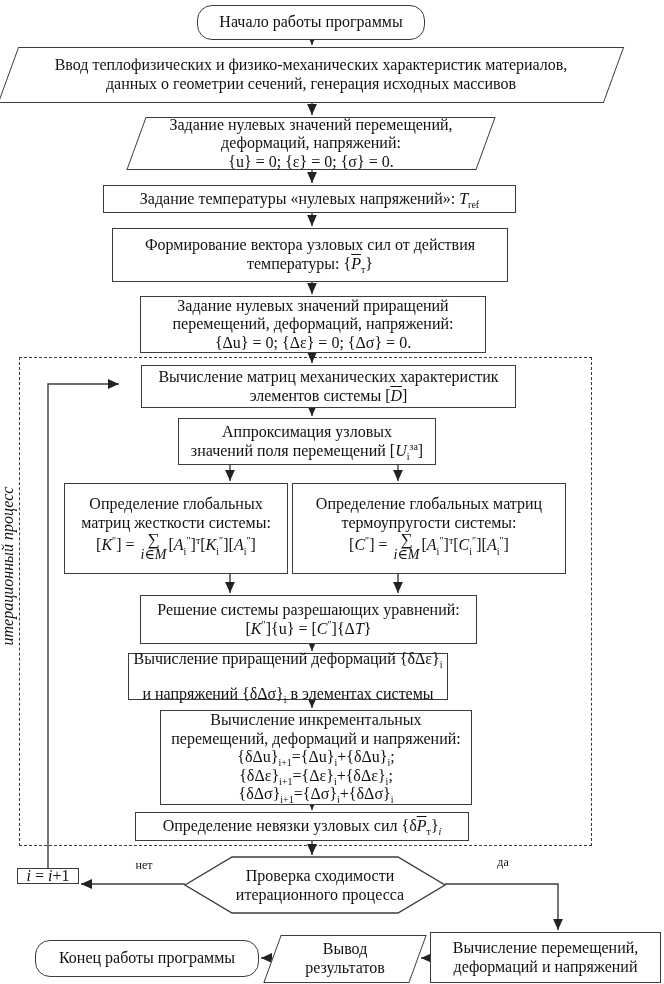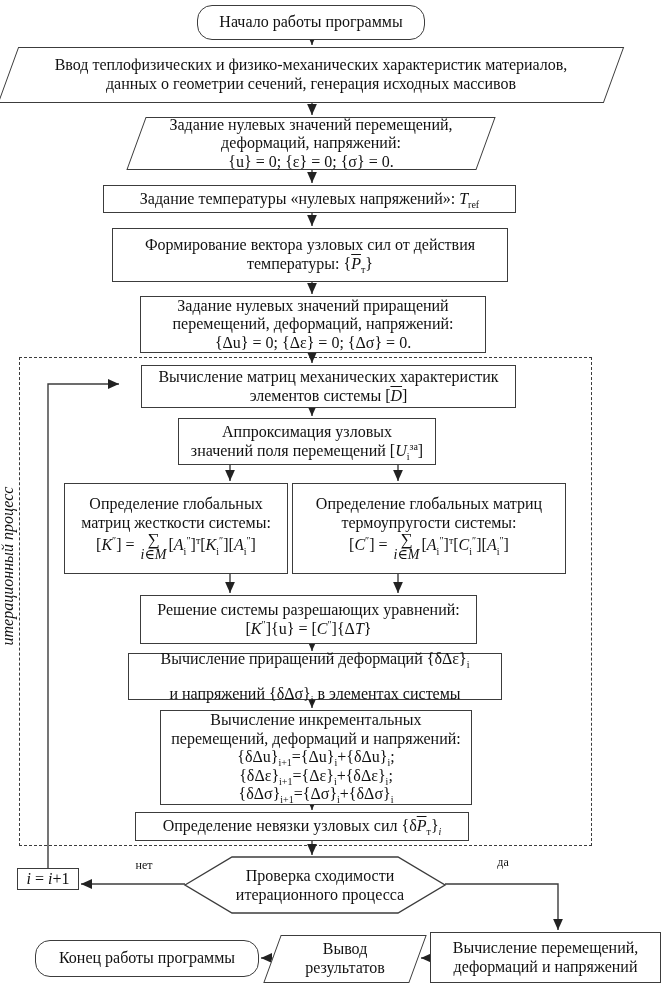--- a/index.html
+++ b/index.html
@@ -133,21 +133,21 @@
           <span class="sg">∑</span>
           <span class="sgu">i∈M</span>
         </span>[<i>A</i><sub>i</sub><sup>″</sup>]<sup>т</sup>[<i>C</i><sub>i</sub><sup>″</sup>][<i>A</i><sub>i</sub><sup>″</sup>]</div>
   </div>
 
   <div class="box" style="left:140px;top:595px;width:337px;height:49px;">
     <div class="tl">Решение системы разрешающих уравнений:</div>
     <div class="tl">[<i>K</i><sup>″</sup>]{u} = [<i>C</i><sup>″</sup>]{Δ<i>T</i>}</div>
   </div>
 
-  <div class="box" style="left:128px;top:653px;width:374px;height:47px;gap:16px;">
+  <div class="box" style="left:128px;top:653px;width:320px;height:47px;gap:16px;">
     <div class="tl">Вычисление приращений деформаций {δΔε}<sub>i</sub></div>
     <div class="tl">и напряжений {δΔσ}<sub>i</sub> в элементах  системы</div>
   </div>
 
   <div class="box" style="left:160px;top:710px;width:312px;height:95px;">
     <div class="tl">Вычисление инкрементальных</div>
     <div class="tl">перемещений, деформаций и напряжений:</div>
     <div class="tl">{δΔu}<sub>i+1</sub>={Δu}<sub>i</sub>+{δΔu}<sub>i</sub>;</div>
     <div class="tl">{δΔε}<sub>i+1</sub>={Δε}<sub>i</sub>+{δΔε}<sub>i</sub>;</div>
     <div class="tl">{δΔσ}<sub>i+1</sub>={Δσ}<sub>i</sub>+{δΔσ}<sub>i</sub></div>
@@ -157,21 +157,21 @@
     <div class="tl">Определение невязки узловых сил {δ<span class="ov"><i>P</i></span><sub>т</sub>}<sub><i>i</i></sub></div>
   </div>
 
   <div class="hextext" style="left:210px;top:858px;width:220px;height:54px;">
     <div class="tl">Проверка сходимости</div>
     <div class="tl">итерационного процесса</div>
   </div>
   <div class="lbl" style="left:120px;top:858px;width:48px;text-align:center;">нет</div>
   <div class="lbl" style="left:486px;top:855px;width:34px;text-align:center;">да</div>
 
-  <div class="box" style="left:17px;top:868px;width:62px;height:22px;">
+  <div class="box" style="left:17px;top:868px;width:62px;height:16px;">
     <div class="tl"><i>i</i> = <i>i</i>+1</div>
   </div>
 
   <div class="box" style="left:430px;top:932px;width:231px;height:51px;">
     <div class="tl">Вычисление перемещений,</div>
     <div class="tl">деформаций и напряжений</div>
   </div>
 
   <div class="box par" style="left:272px;top:935px;width:146px;height:48px;">
     <div class="unskew">

